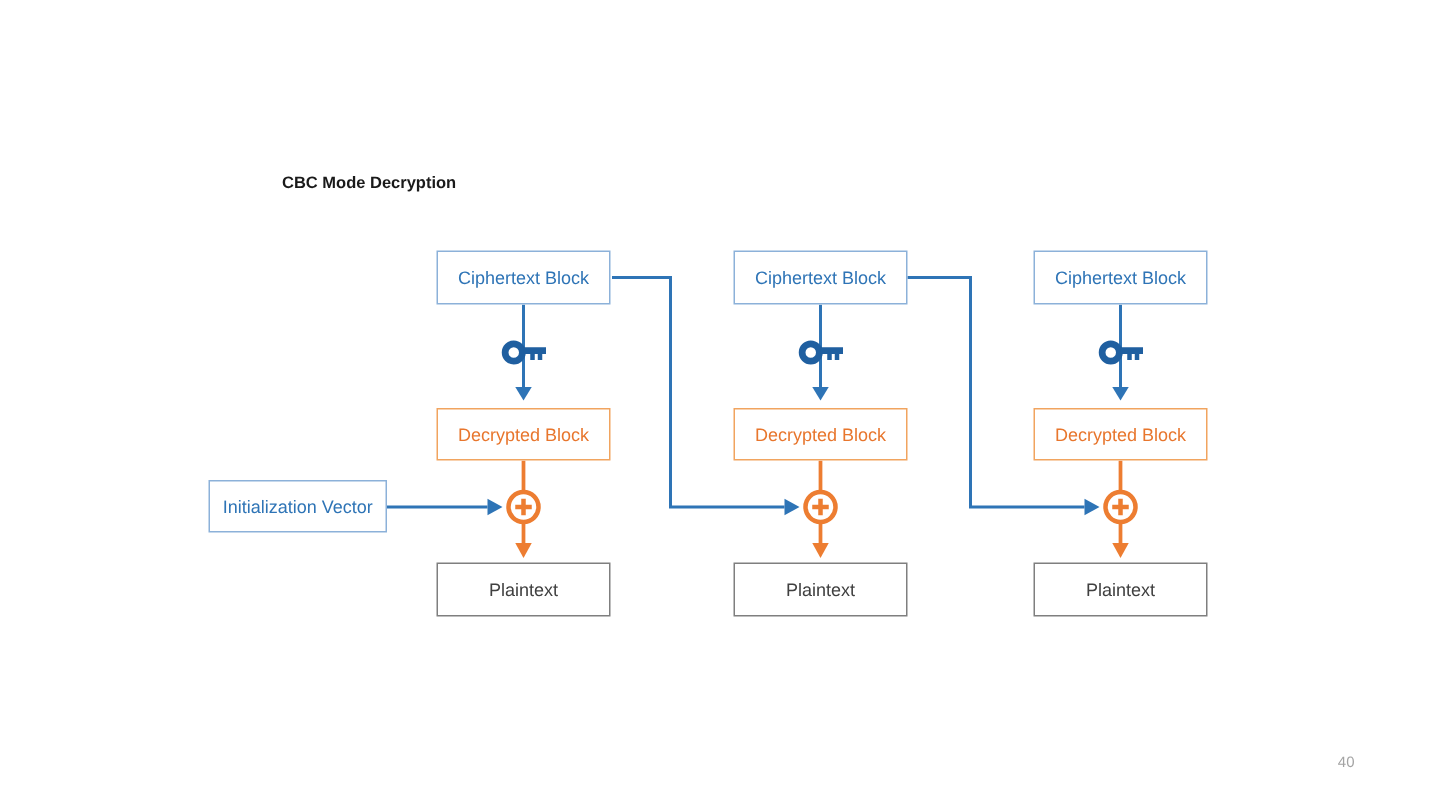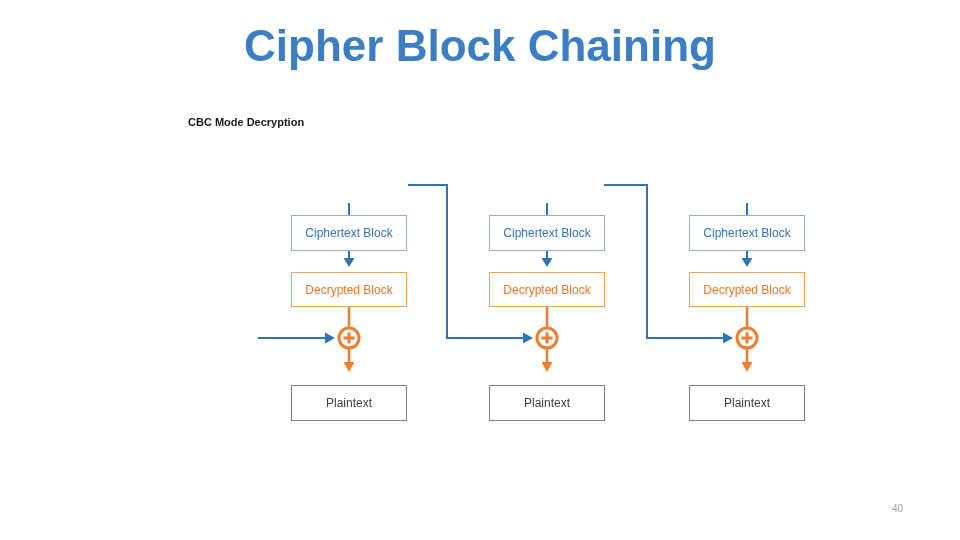--- a/index.html
+++ b/index.html
@@ -46,30 +46,28 @@
     background:#ffffff;
     display:flex;
     align-items:center;
     justify-content:center;
     font-size:12px;
     text-align:center;
   }
   .box.blue{
     border:1.5px solid var(--box-blue-border);
     color:var(--box-blue-text);
-    margin-top:48px;
   }
   .box.orange{
     border:1.5px solid var(--box-orange-border);
     color:var(--box-orange-text);
   }
   .box.gray{
     border:1.5px solid var(--box-gray-border);
     color:var(--box-gray-text);
-    margin-top:10px;
   }
   .overlay{
     position:absolute;
     left:0;top:0;width:960px;height:540px;
     pointer-events:none;
   }
   .line-blue{stroke:var(--arrow-blue);stroke-width:2;fill:none;}
   .head-blue{fill:var(--arrow-blue);}
   .line-orange{stroke:var(--orange);stroke-width:2.5;fill:none;}
   .head-orange{fill:var(--orange);}
@@ -82,21 +80,20 @@
     right:57px;top:503px;
     font-size:10px;
     color:var(--pagenum-gray);
   }
 </style>
 </head>
 <body>
 
 <div class="slide">
 
-  <div class="title">Cipher Block Chaining</div>
   <div class="subtitle">CBC Mode Decryption</div>
 
   <svg class="overlay" viewBox="0 0 960 540">
 
     <g>
       <path class="line-blue" d="M349 203 V259"></path>
       <polygon class="head-blue" points="343.5,258 354.5,258 349,267"></polygon>
     </g>
     <g>
       <path class="line-blue" d="M408 185 H447 V338 H523"></path>
@@ -162,20 +159,23 @@
     <g transform="translate(547,338)">
       <circle class="xor-circle" cx="0" cy="0" r="10"></circle>
       <path class="xor-cross" d="M-5.5 0 H5.5 M0 -5.5 V5.5"></path>
     </g>
     <g transform="translate(747,338)">
       <circle class="xor-circle" cx="0" cy="0" r="10"></circle>
       <path class="xor-cross" d="M-5.5 0 H5.5 M0 -5.5 V5.5"></path>
     </g>
   </svg>
 
+  <div class="box blue" style="left:139px;top:320px;width:119px;height:35px;">
+    <span>Initialization Vector</span>
+  </div>
 
   <div class="box blue" style="left:291px;top:167px;width:116px;height:36px;">
     <span>Ciphertext Block</span>
   </div>
   <div class="box orange" style="left:291px;top:272px;width:116px;height:35px;">
     <span>Decrypted Block</span>
   </div>
   <div class="box gray" style="left:291px;top:375px;width:116px;height:36px;">
     <span>Plaintext</span>
   </div>

